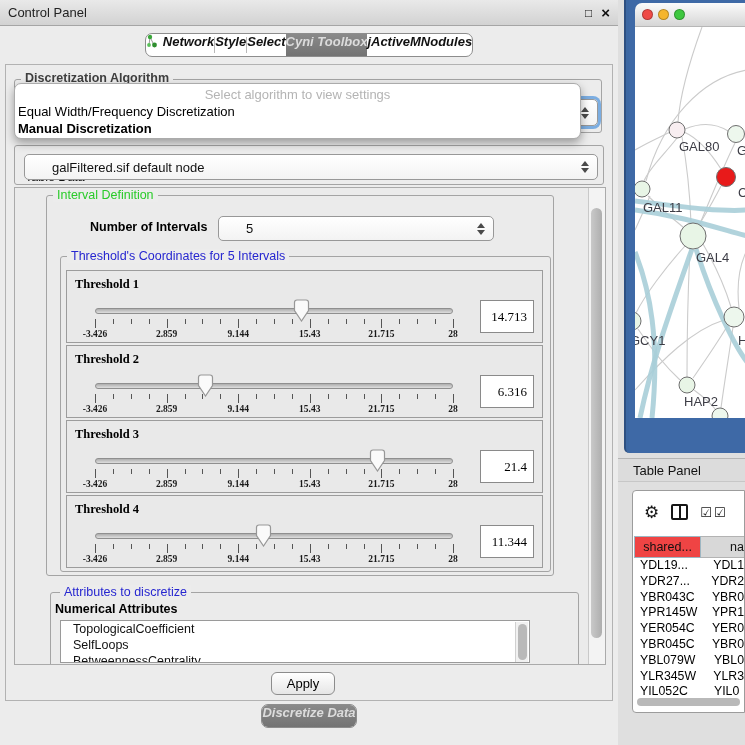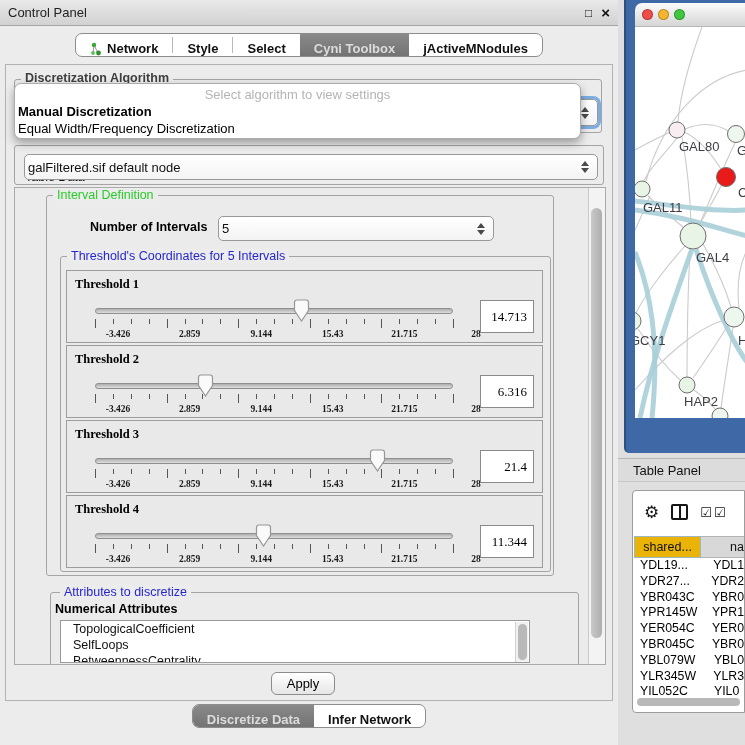--- a/index.html
+++ b/index.html
@@ -21,22 +21,22 @@
   .winbtn.float { font-size:12px; }
   .winbtn.close { font-weight:900; font-size:15px; }
 
   
   .tabbar-row { position:absolute; left:0; width:618px; display:flex; justify-content:center; }
   .tabbar {
     display:inline-flex; background:#ffffff; border:1px solid #8d8d8d; border-radius:7px;
     height:24px; overflow:hidden; align-items:stretch;
   }
   .tab {
-    display:flex; align-items:flex-end; gap:5px; padding:0 14px; font-size:13px; font-weight:bold;
-    color:#111; white-space:nowrap;
+    display:flex; align-items:flex-start; gap:5px; padding:0 0; font-size:13px; font-weight:bold;
+    color:#111; white-space:nowrap;font-style:italic;
   }
   .tab.selected { background:linear-gradient(#8a8a8a,#737373); color:#dcdcdc; }
   .tabsep { width:1px; background:#b9b9b9; margin:3px 0; }
 
   #content-panel {
     position:absolute; left:5px; top:64px; width:608px; height:637px;
     background:#ececec; border:1px solid #b2b2b2;
   }
   
   .group { position:absolute; border:1px solid #a4a4a4; border-radius:3px; }
@@ -46,21 +46,21 @@
   }
   .gtitle.gray { color:#3f3f3f; font-weight:bold; }
   .gtitle.green { color:#29cb29; }
   .gtitle.blue  { color:#2626d0; }
   .gtitle.black { color:#111; }
 
   
   .combo {
     position:absolute; background:linear-gradient(#ffffff,#f3f3f3);
     border:1px solid #989898; border-radius:5px; display:flex; align-items:center;
-    font-size:13px; color:#111; padding-left:3px;gap:14px;
+    font-size:13px; color:#111; padding-left:27px;gap:14px;
   }
   .combo .val { flex:1; overflow:hidden; white-space:nowrap; }
   .spinner { width:9px; margin-right:8px; display:flex; flex-direction:column; align-items:center; gap:2px; }
   .spinner i { width:0; height:0; border-left:4px solid transparent; border-right:4px solid transparent; }
   .spinner .up { border-bottom:5px solid #4a4a4a; }
   .spinner .dn { border-top:5px solid #4a4a4a; }
   .combo.focused { box-shadow:0 0 0 3px rgba(86,152,222,.75); }
 
   
   #algo-popup {
@@ -97,21 +97,20 @@
   }
   .th-thumb { position:absolute; top:28px; width:17px; height:23px; }
   .th-ticks { position:absolute; left:28px; top:48px; width:358px; height:9px; }
   .th-ticks i { position:absolute; width:1px; background:#555; top:0; }
   .th-ticks i.minor { height:5px; }
   .th-ticks i.major { height:9px; }
   .th-ticklabels { position:absolute; left:28px; top:58px; width:358px; height:11px; }
   .th-ticklabels span {
     position:absolute; transform:translateX(-50%); font-size:9.5px; font-weight:bold; color:#1a1a1a;
     white-space:nowrap;
-    margin-left:23px;
   }
   .th-value {
     position:absolute; left:413px; top:29px; width:54px; height:33px;
     background:#fff; border:1px solid #8a8a8a; font-size:13px; color:#000;
     display:flex; align-items:center; justify-content:flex-end; padding-right:6px;
   }
   
   #attr-list {
     position:absolute; left:9px; top:27px; width:470px; height:43px;
     background:#fff; border:1px solid #9a9a9a; overflow:hidden;
@@ -152,21 +151,21 @@
     position:absolute; left:14px; top:490px; width:113px; height:223px;
     background:#fff; border:1px solid #9c9c9c; border-radius:4px 0 0 4px; overflow:hidden;
   }
   #tbl-toolbar { position:absolute; left:0; top:0; width:100%; height:42px; display:flex; align-items:center; gap:12px; padding-left:11px; }
   .tool-glyph { font-size:17px; color:#161616; line-height:1; }
   .cols-icon { width:17px; height:16px; border:2px solid #161616; border-radius:2px; position:relative; }
   .cols-icon:before { content:""; position:absolute; left:50%; top:0; bottom:0; width:2px; background:#161616; transform:translateX(-50%); }
   .check-glyph { font-size:13px; color:#161616; line-height:1; }
   #tbl-header { position:absolute; left:1px; top:45px; right:0; height:22px; display:flex; }
   #tbl-header .h1 {
-    width:73px; background:#eab308; border:1px solid #9db6c2;
+    width:73px; background:#ef4444; border:1px solid #9db6c2;
     font-size:12.5px; color:#111; display:flex; align-items:center; justify-content:center;
   }
   #tbl-header .h2 {
     flex:1; background:#d8d8d8; border-top:1px solid #b3b3b3; border-bottom:1px solid #b3b3b3;
     font-size:12.5px; color:#111; display:flex; align-items:center; padding-left:29px;
   }
   #tbl-rows { position:absolute; left:1px; top:67px; right:0; height:137px; overflow:hidden; }
   #tbl-rows .trow { height:15.8px; display:flex; font-size:12.3px; color:#000; }
   #tbl-rows .c1 { width:73px; padding-left:6px; }
   #tbl-rows .c2 { flex:1; padding-left:7px; }
@@ -222,22 +221,22 @@
         <span class="val"></span>
         <span class="spinner">
             <i class="up"></i>
             <i class="dn"></i>
           </span>
       </div>
     </div>
 
     <div id="algo-popup">
       <div class="hint">Select algorithm to view settings</div>
+      <div class="opt">Equal Width/Frequency Discretization</div>
       <div class="opt first">Manual Discretization</div>
-      <div class="opt">Equal Width/Frequency Discretization</div>
     </div>
 
     <div class="group" style="left:8px; top:80px; width:590px; height:40px;">
       <span class="gtitle black" style="left:6px;margin-top:32px;">Table Data</span>
       <div class="combo" style="left:9px; top:8px; width:574px; height:26px;">
         <span class="val">galFiltered.sif default node</span>
         <span class="spinner">
             <i class="up"></i>
             <i class="dn"></i>
           </span>
@@ -439,23 +438,20 @@
         </div>
     </div>
 
     <button id="apply-btn">Apply</button>
   </div>
 
   <div class="tabbar-row" style="top:704px;">
     <div class="tabbar" id="bottom-tabbar">
         <div class="tab selected">
           <span>Discretize Data</span>
-        </div>
-        <div class="tab">
-          <span>Infer Network</span>
         </div>
       </div>
   </div>
 </div>
 
 <div id="right-region">
 
   <div id="net-window">
     <div id="net-titlebar">
       <span class="light" id="light-close" style="background: rgb(239, 75, 71);"></span>

